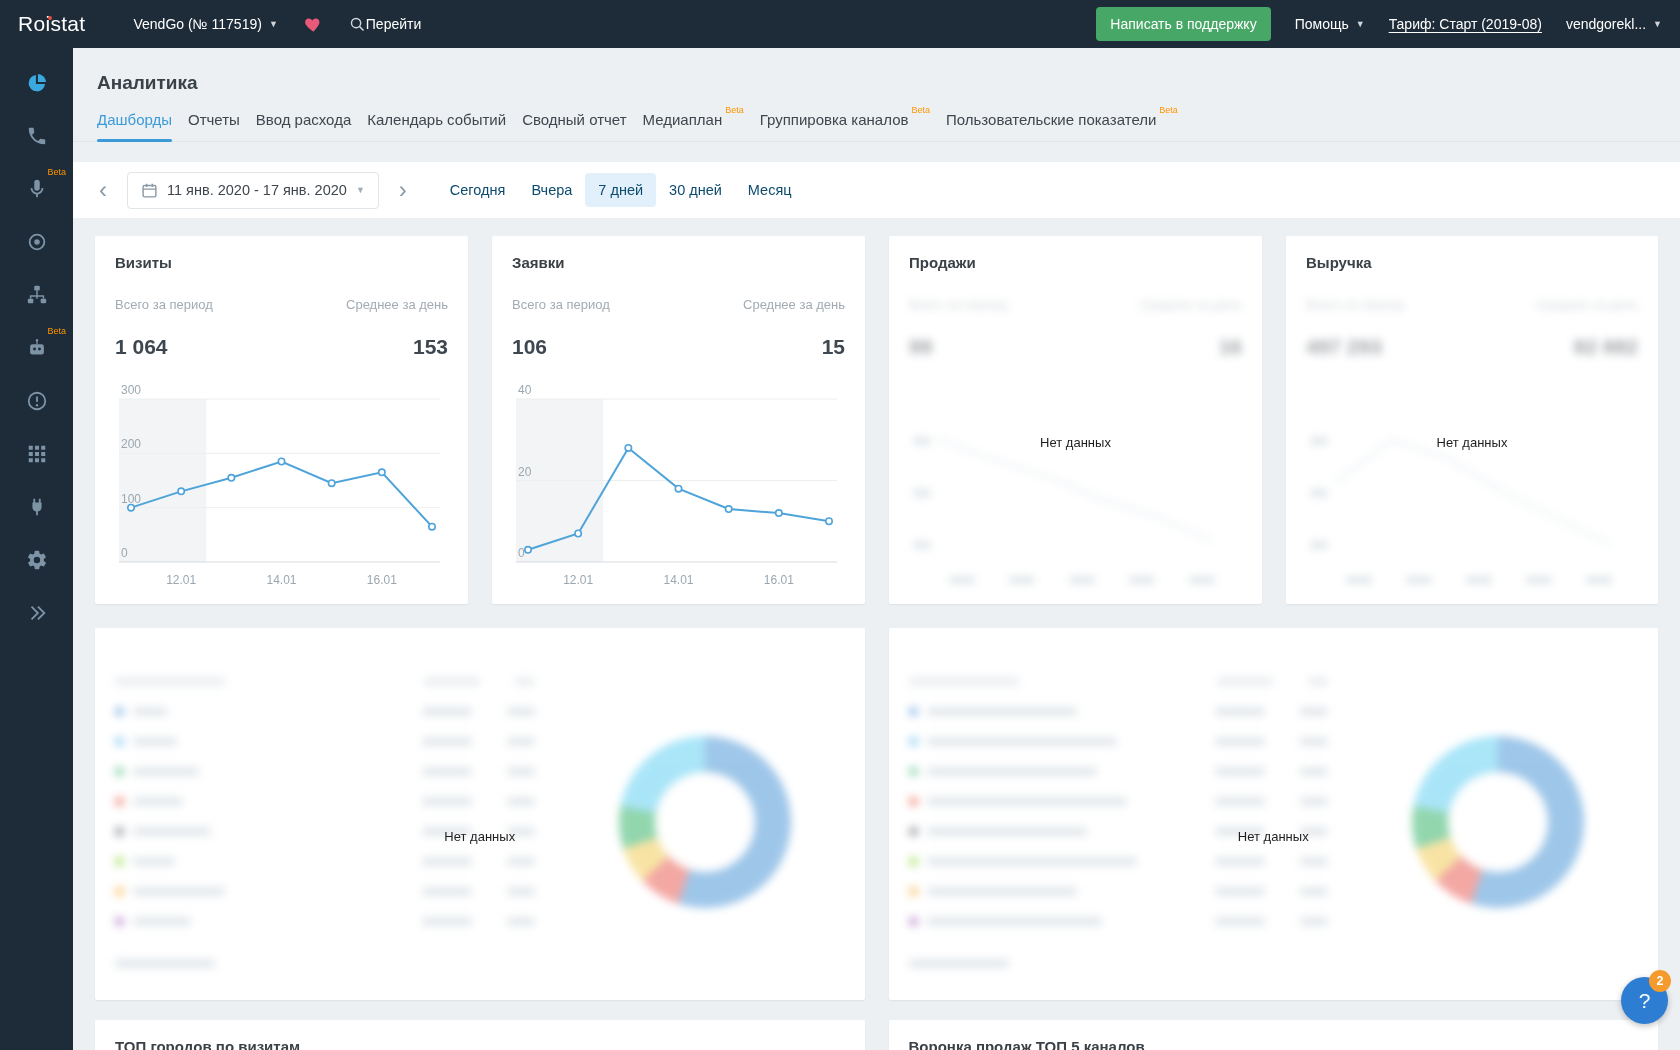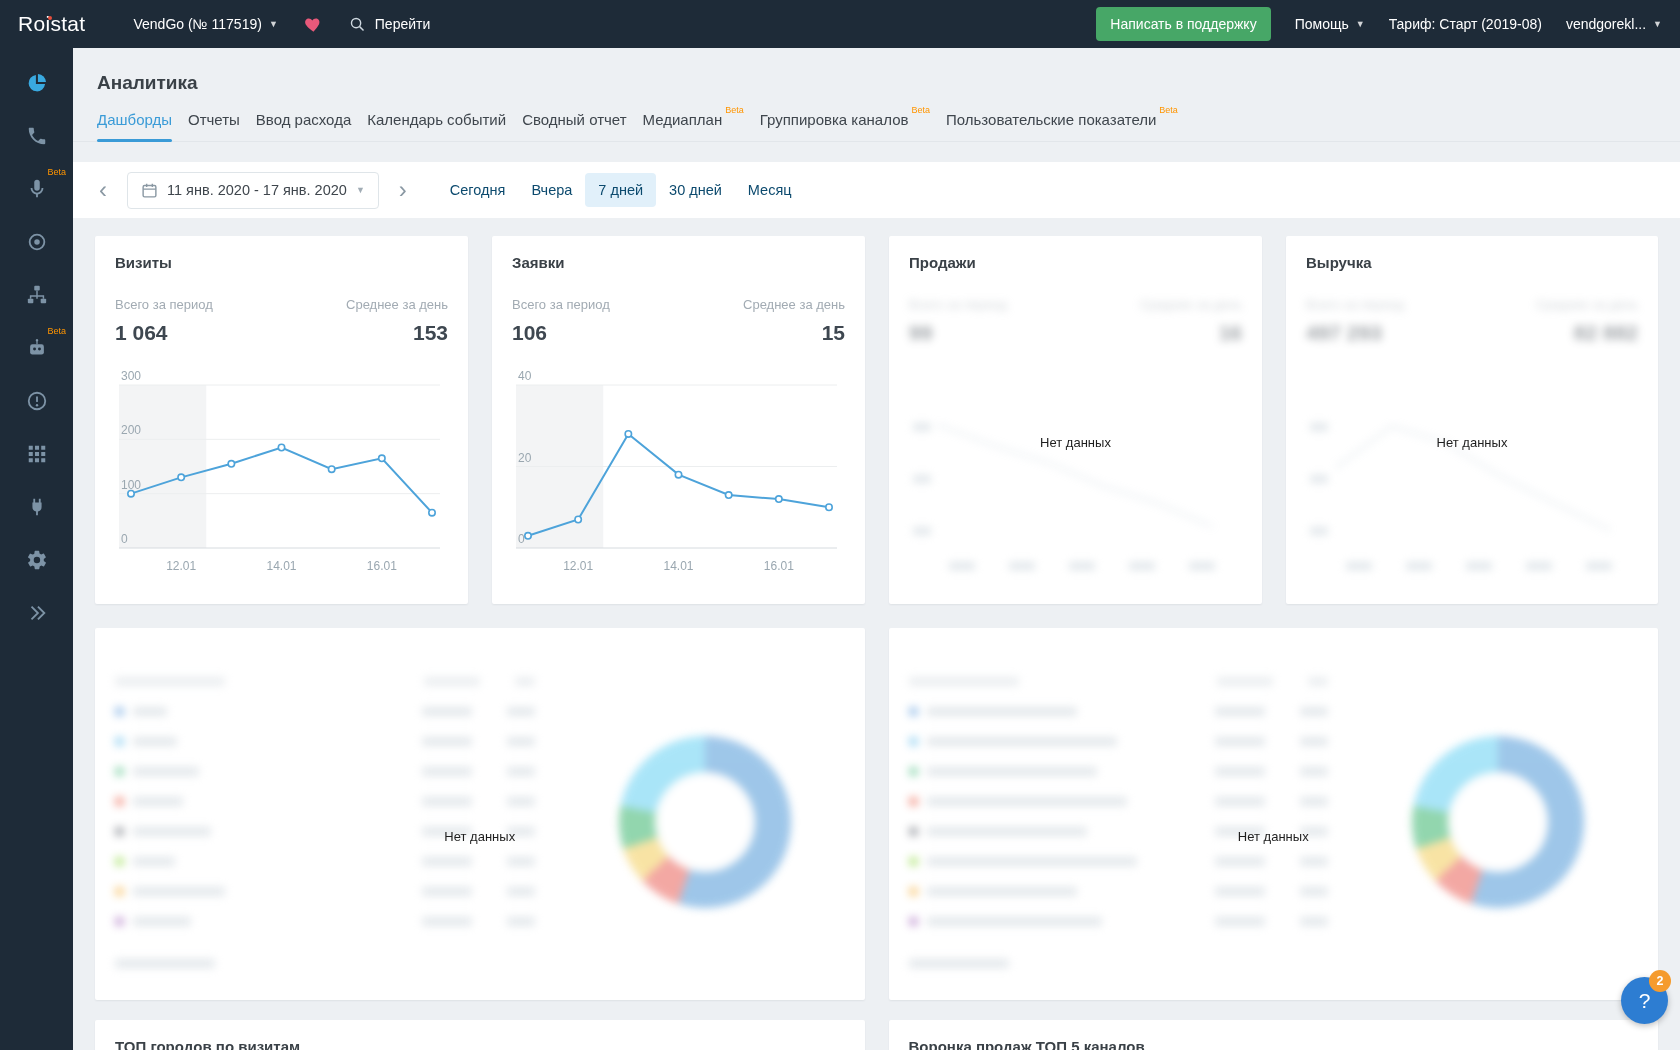--- a/index.html
+++ b/index.html
@@ -7,26 +7,26 @@
     font-family:"Liberation Sans",sans-serif;color:#3f464d}
 
   
   .topbar{position:absolute;top:0;left:0;width:1680px;height:48px;background:#1e2b38;
     display:flex;align-items:center;padding:0 18px;z-index:6;color:#fff}
   .logo{font-size:21px;font-weight:normal;letter-spacing:.3px;position:relative;cursor:pointer}
   .logo-dot{position:absolute;top:4px;left:29.5px;width:4px;height:4px;border-radius:50%;background:#e84f3d}
   .account{margin-left:48px;display:flex;align-items:center;gap:7px;font-size:14px;cursor:pointer}
   .caret{font-size:9px;opacity:.8;line-height:1}
   .heart-wrap{margin-left:26px;display:flex;align-items:center;cursor:pointer}
-  .search{margin-left:26px;display:flex;gap:9px;align-items:center;font-size:14px;cursor:pointer}
+  .search{margin-left:26px;display:flex;align-items:center;font-size:14px;cursor:pointer}
   .top-right{margin-left:auto;display:flex;align-items:center;gap:24px}
   .support-btn{background:#47a767;color:#fff;border:none;border-radius:4px;padding:9px 14px;
     font-size:14px;font-family:inherit;cursor:pointer}
   .menu-item{display:flex;align-items:center;gap:7px;font-size:14px;cursor:pointer}
-  .tariff{font-size:14px;text-underline-offset:3px;cursor:pointer}
+  .tariff{font-size:14px;text-decoration:underline;text-underline-offset:3px;cursor:pointer}
 
   
   .sidebar{position:absolute;left:0;top:0;width:73px;height:1050px;background:#1e2b38;
     padding-top:58px;z-index:5;display:flex;flex-direction:column;align-items:center}
   .side-item{width:73px;height:53px;display:flex;align-items:center;justify-content:center;
     color:#7d93a6;position:relative;cursor:pointer}
   .side-item.active{color:#39a9e0}
   .side-beta{position:absolute;top:3px;right:7px;font-size:9px;color:#ff9500}
 
   
@@ -50,21 +50,21 @@
   .qf{color:#0c4a6e;font-size:14.5px;padding:9px 13px;border-radius:4px;cursor:pointer;white-space:nowrap}
   .qf.active{background:#e1f0fa}
 
   
   .content{padding:18px 22px}
   .row-stats{display:grid;grid-template-columns:repeat(4,1fr);gap:24px}
   .card{background:#fff;border-radius:2px;box-shadow:0 1px 2px rgba(30,43,56,.07);position:relative}
   .stat-card{height:368px;padding:18px 20px}
   .card-title{font-size:15px;font-weight:bold;color:#3a4147}
   .stat-head{display:flex;justify-content:space-between;margin-top:26px}
-  .stat-label{font-size:13px;color:#a2abb3;margin-bottom:9px}
+  .stat-label{font-size:13px;color:#a2abb3;margin-bottom:23px}
   .stat-value{font-size:21px;font-weight:bold;color:#3e4750}
   .col-right{text-align:right}
   .chart{margin-top:26px;height:205px}
   .blurred{filter:blur(4px);opacity:.5}
   .no-data{position:absolute;left:0;width:100%;top:54%;text-align:center;font-size:13px;color:#1e1e1e}
 
   .row-tops{display:grid;grid-template-columns:1fr 1fr;gap:24px;margin-top:24px}
   .top-card{height:372px;padding:18px 20px;overflow:hidden}
   .top-body{display:flex;margin-top:20px}
   .sk-table{flex:1;padding-right:30px}

